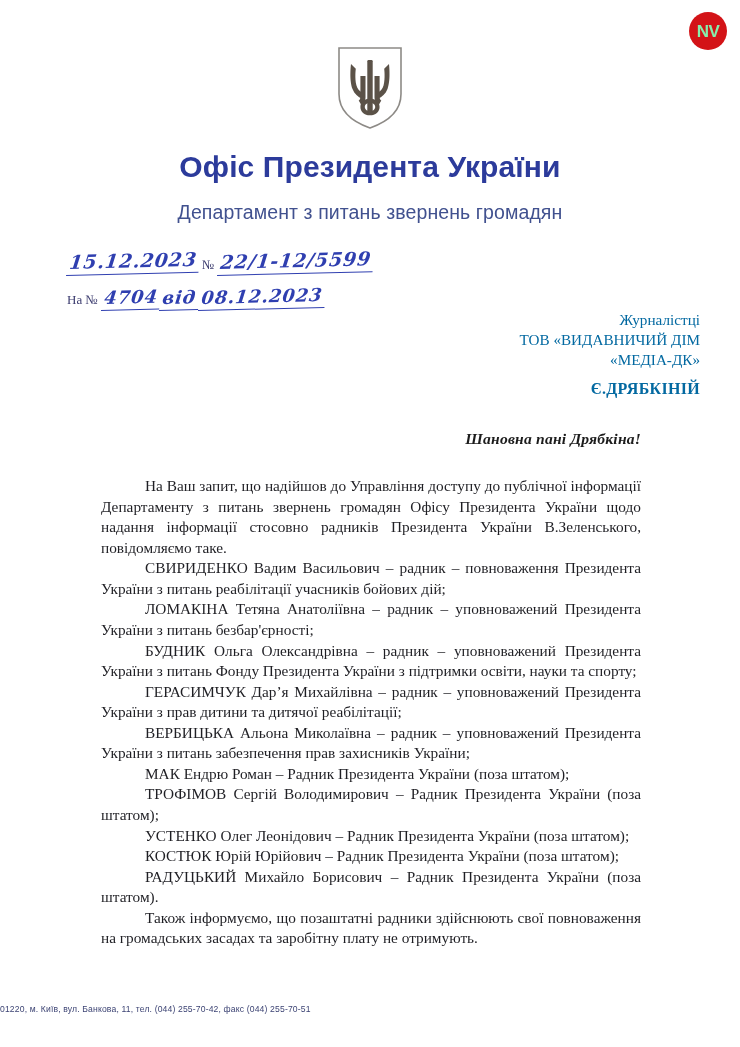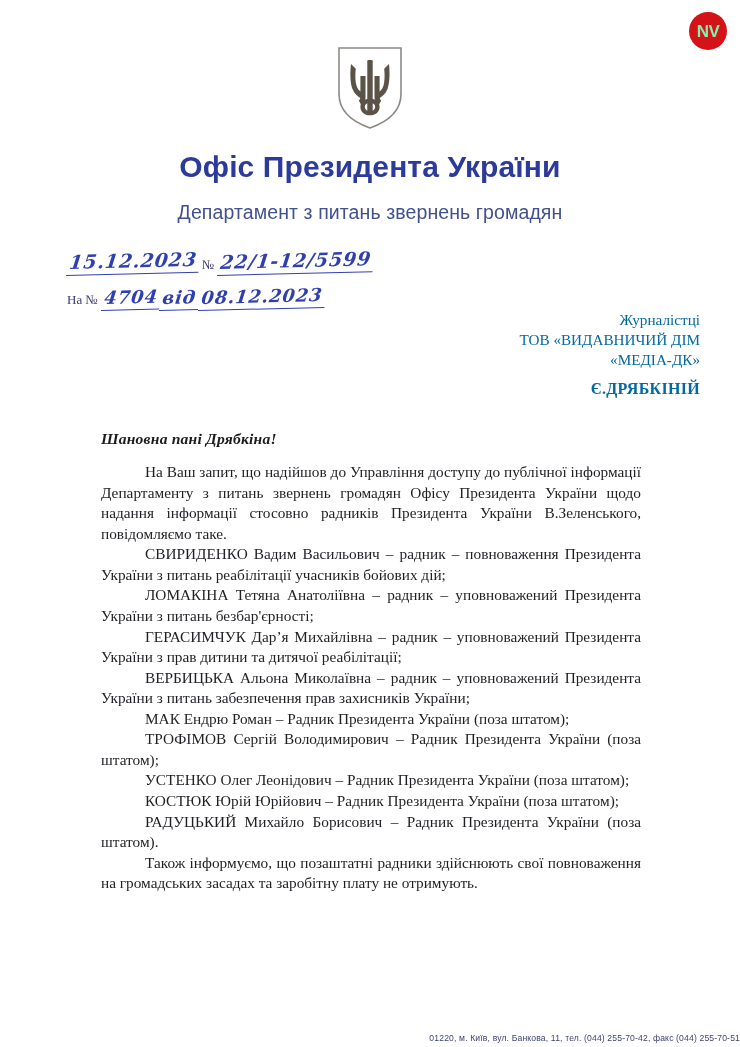--- a/index.html
+++ b/index.html
@@ -142,45 +142,45 @@
   }
 
   
   .body-area {
     position: absolute;
     top: 430px;
     left: 101px;
     width: 540px;
   }
   .greeting {
-    text-align: left;
+    text-align: right;
     font-weight: bold;
     font-style: italic;
     font-size: 15.6px;
     letter-spacing: 0.2px;
-    margin-bottom: 14px;
+    margin-bottom: 28px;
   }
   p.para {
     margin: 0;
     text-align: justify;
     text-justify: inter-word;
     font-size: 15.3px;
     line-height: 1.345;
     text-indent: 44px;
     color: #1f1f24;
     hyphens: none;
   }
 
   
   .footer {
     position: absolute;
-    bottom: 4px;
+    bottom: 33px;
     left: 0;
     right: 0;
-    text-align: right;
+    text-align: left;
     font-family: "Liberation Sans", sans-serif;
     font-size: 8.6px;
     color: #3d4474;
     letter-spacing: 0.15px;
     margin-top: 20px;
   }
 </style>
 </head>
 <body>
 
@@ -229,20 +229,21 @@
     <div>«МЕДІА-ДК»</div>
     <div class="recipient-name">Є.ДРЯБКІНІЙ</div>
   </div>
 
   <div class="body-area">
     <div class="greeting">Шановна пані Дрябкіна!</div>
     <p class="para">На Ваш запит, що надійшов до Управління доступу до публічної інформації Департаменту з питань звернень громадян Офісу Президента України  щодо надання інформації стосовно радників Президента України В.Зеленського, повідомляємо таке.</p>
     <div id="advisor-list">
         <p class="para">СВИРИДЕНКО Вадим Васильович – радник – повноваження Президента України з питань реабілітації учасників бойових дій;</p>
         <p class="para">ЛОМАКІНА Тетяна Анатоліївна – радник – уповноважений Президента України з питань безбар'єрності;</p>
+        <p class="para">БУДНИК Ольга Олександрівна – радник – уповноважений Президента України з питань Фонду Президента України з підтримки освіти, науки та спорту;</p>
         <p class="para">ГЕРАСИМЧУК Дар’я Михайлівна – радник – уповноважений Президента України з прав дитини та дитячої реабілітації;</p>
         <p class="para">ВЕРБИЦЬКА Альона Миколаївна – радник – уповноважений Президента України з питань забезпечення прав захисників України;</p>
         <p class="para">МАК Ендрю Роман – Радник Президента України (поза штатом);</p>
         <p class="para">ТРОФІМОВ Сергій Володимирович – Радник Президента України (поза штатом);</p>
         <p class="para">УСТЕНКО Олег Леонідович – Радник Президента України (поза штатом);</p>
         <p class="para">КОСТЮК Юрій Юрійович – Радник Президента України (поза штатом);</p>
         <p class="para">РАДУЦЬКИЙ Михайло Борисович – Радник Президента України (поза штатом).</p>
       </div>
     <p class="para">Також інформуємо, що позаштатні радники здійснюють свої повноваження на громадських засадах та заробітну плату не отримують.</p>
   </div>

